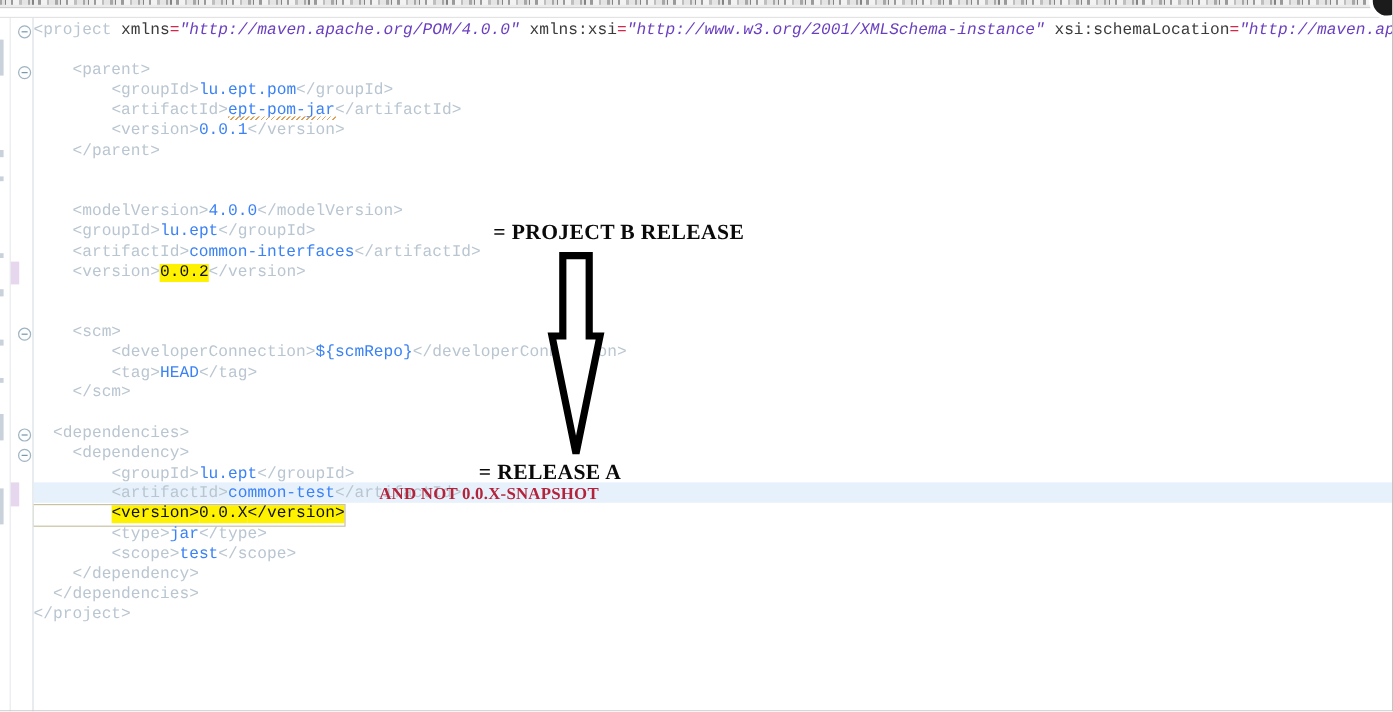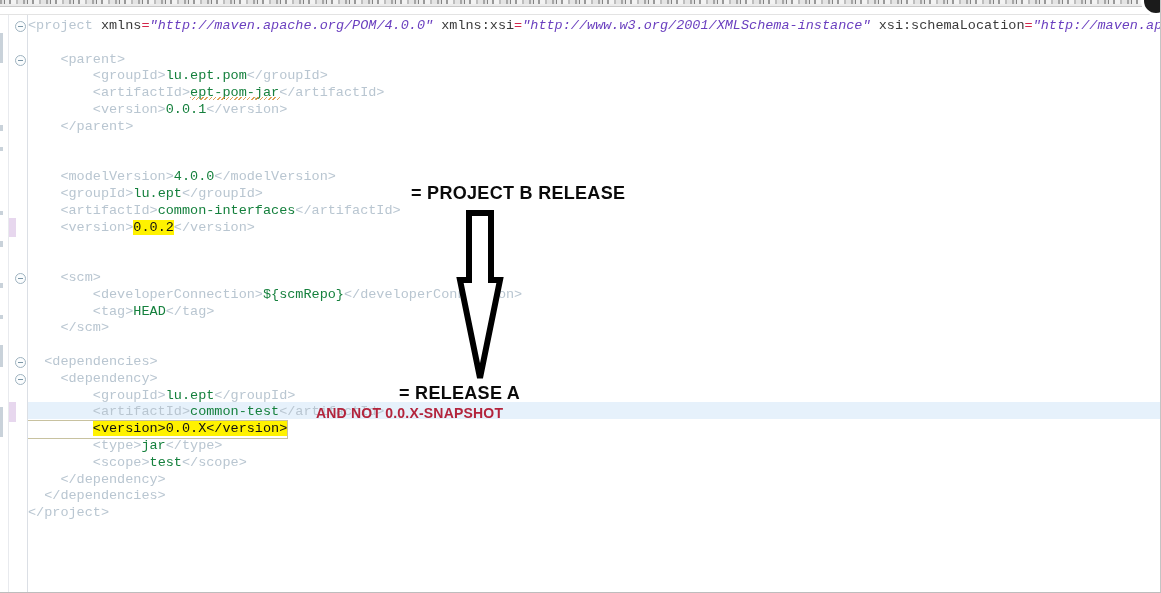--- a/index.html
+++ b/index.html
@@ -142,41 +142,41 @@
   .current-line-bg {
     position: absolute;
     left: 28px;
     width: 1133px;
     height: 17px;
     background: #e6f1fb;
   }
 
   
   .tag      { color: #b9c6d1; }
-  .txt      { color: #15803d; }
+  .txt      { color: #3b82f6; }
   .attr     { color: #3b3b3b; }
   .eq       { color: #d3264a; }
   .val      { color: #6a3fbf; font-style: italic; }
   .hl       { background: #fff200; color: #111111; }
   .sel-box  { outline: 1px solid #c8c2a0; }
 
   .squiggle {
     position: absolute;
     height: 3px;
     background:
       repeating-linear-gradient(135deg,
         #d98f3a 0px, #d98f3a 1px,
         transparent 1px, transparent 3px);
     opacity: .85;
   }
 
   
   .annot {
     position: absolute;
-    font-family: Liberation Sans, sans-serif;
+    font-family: Liberation Serif, serif;
     font-weight: bold;
     white-space: nowrap;
   }
   .annot-black { color: #0a0a0a; font-size: 18px; letter-spacing: .3px; }
   .annot-red   { color: #b3243c; font-size: 14px; letter-spacing: .2px; }
 
   .arrow-svg {
     position: absolute;
     left: 455px; top: 210px;
     width: 60px; height: 172px;

